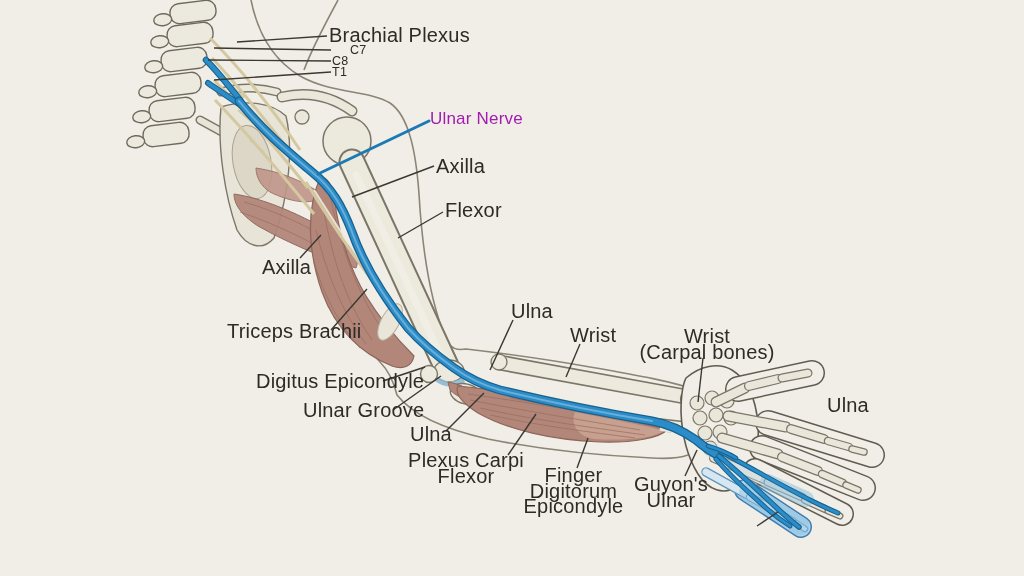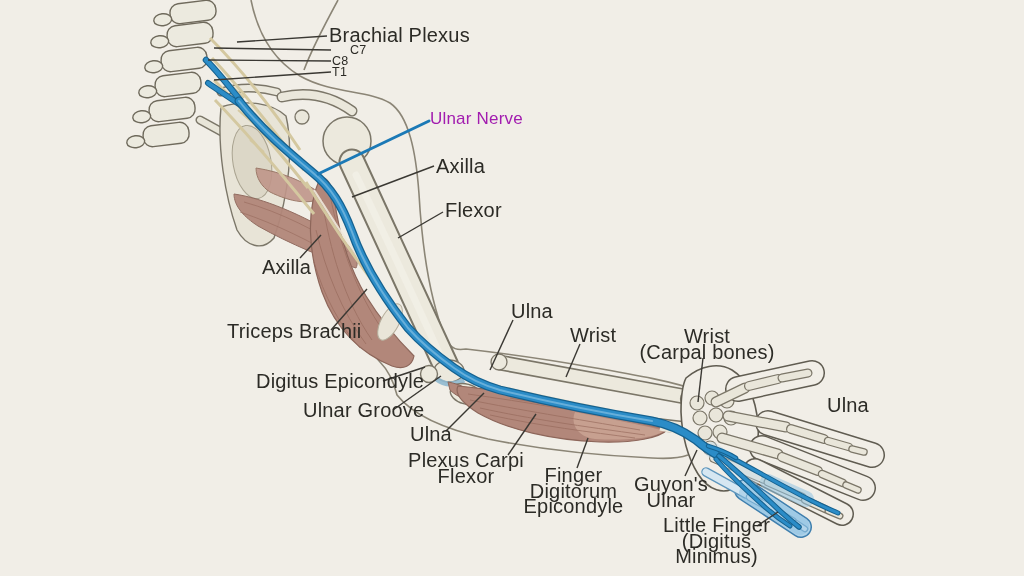--- a/index.html
+++ b/index.html
@@ -293,17 +293,13 @@
     <span style="display:block">Flexor</span>
   </div>
   <div class="lbl center" style="left:505px;top:468px;width:137px">
     <span style="display:block">Finger Digitorum</span>
     <span style="display:block">Epicondyle</span>
   </div>
   <div class="lbl center" style="left:621px;top:477px;width:100px">
     <span style="display:block">Guyon's</span>
     <span style="display:block">Ulnar</span>
   </div>
-  <div class="lbl center" style="left:640px;top:518px;width:153px">
-    <span style="display:block">Little Finger</span>
-    <span style="display:block">(Digitus Minimus)</span>
-  </div>
 </div>
 
 </body></html>

